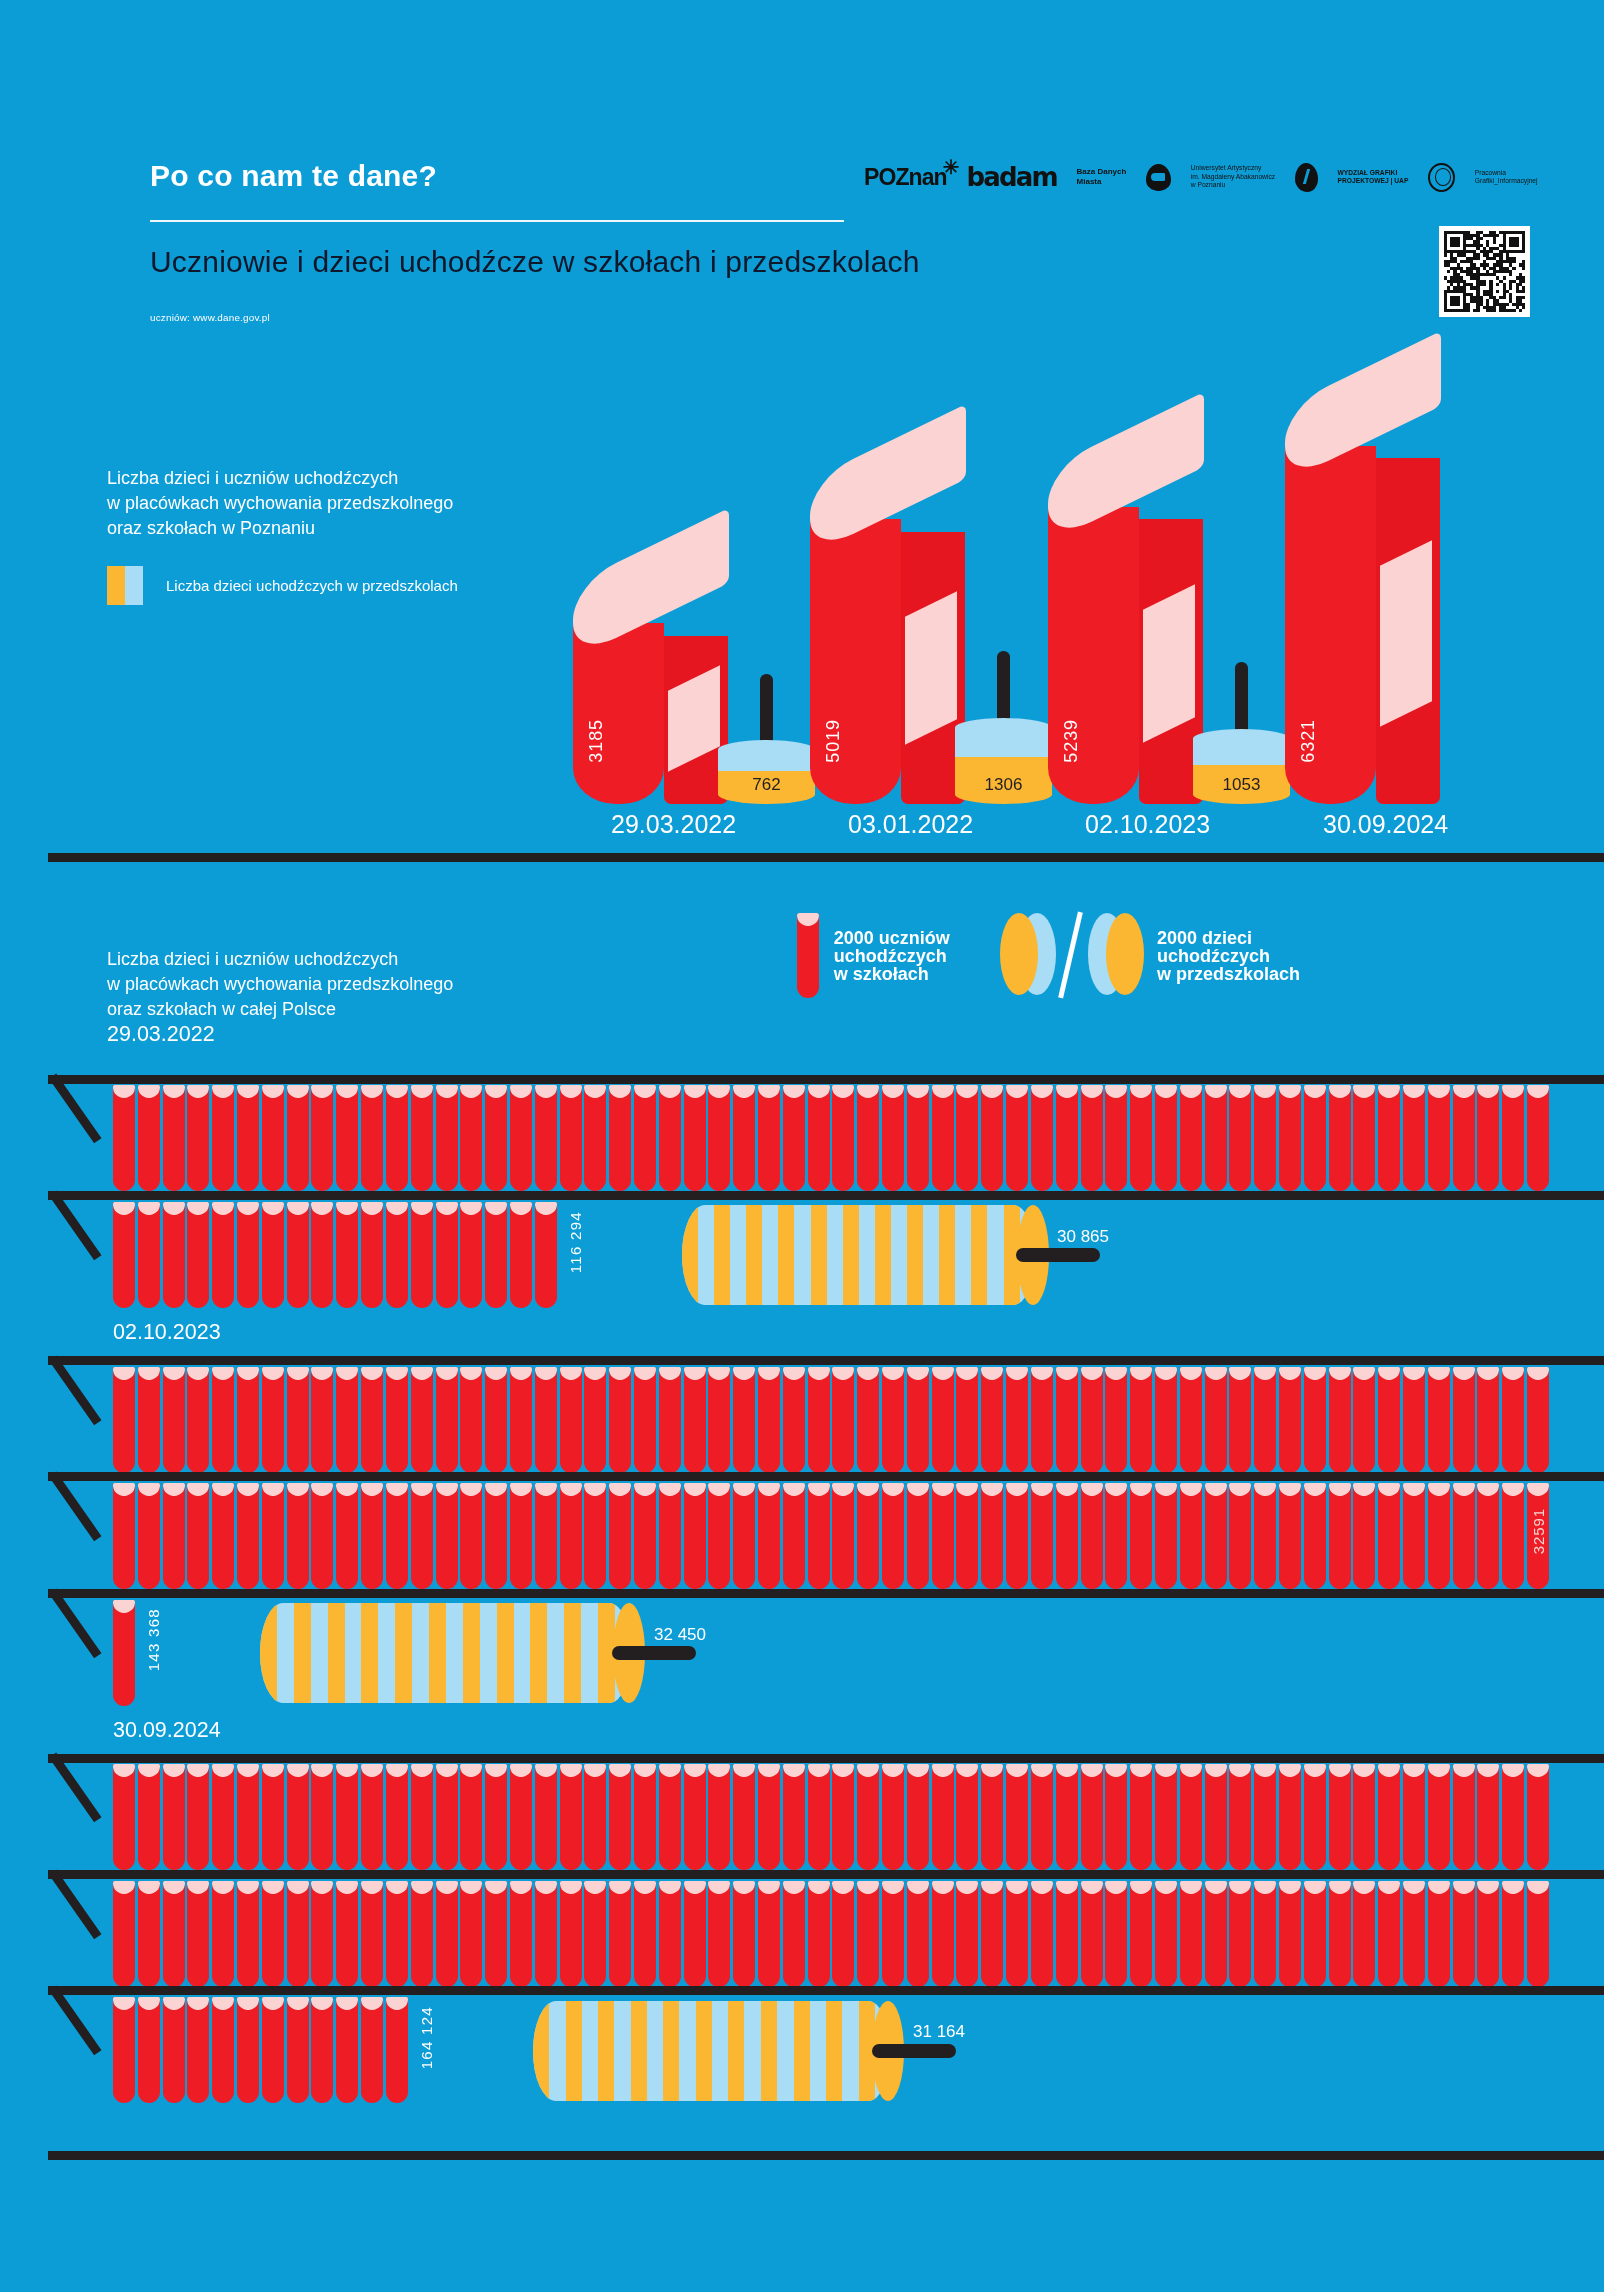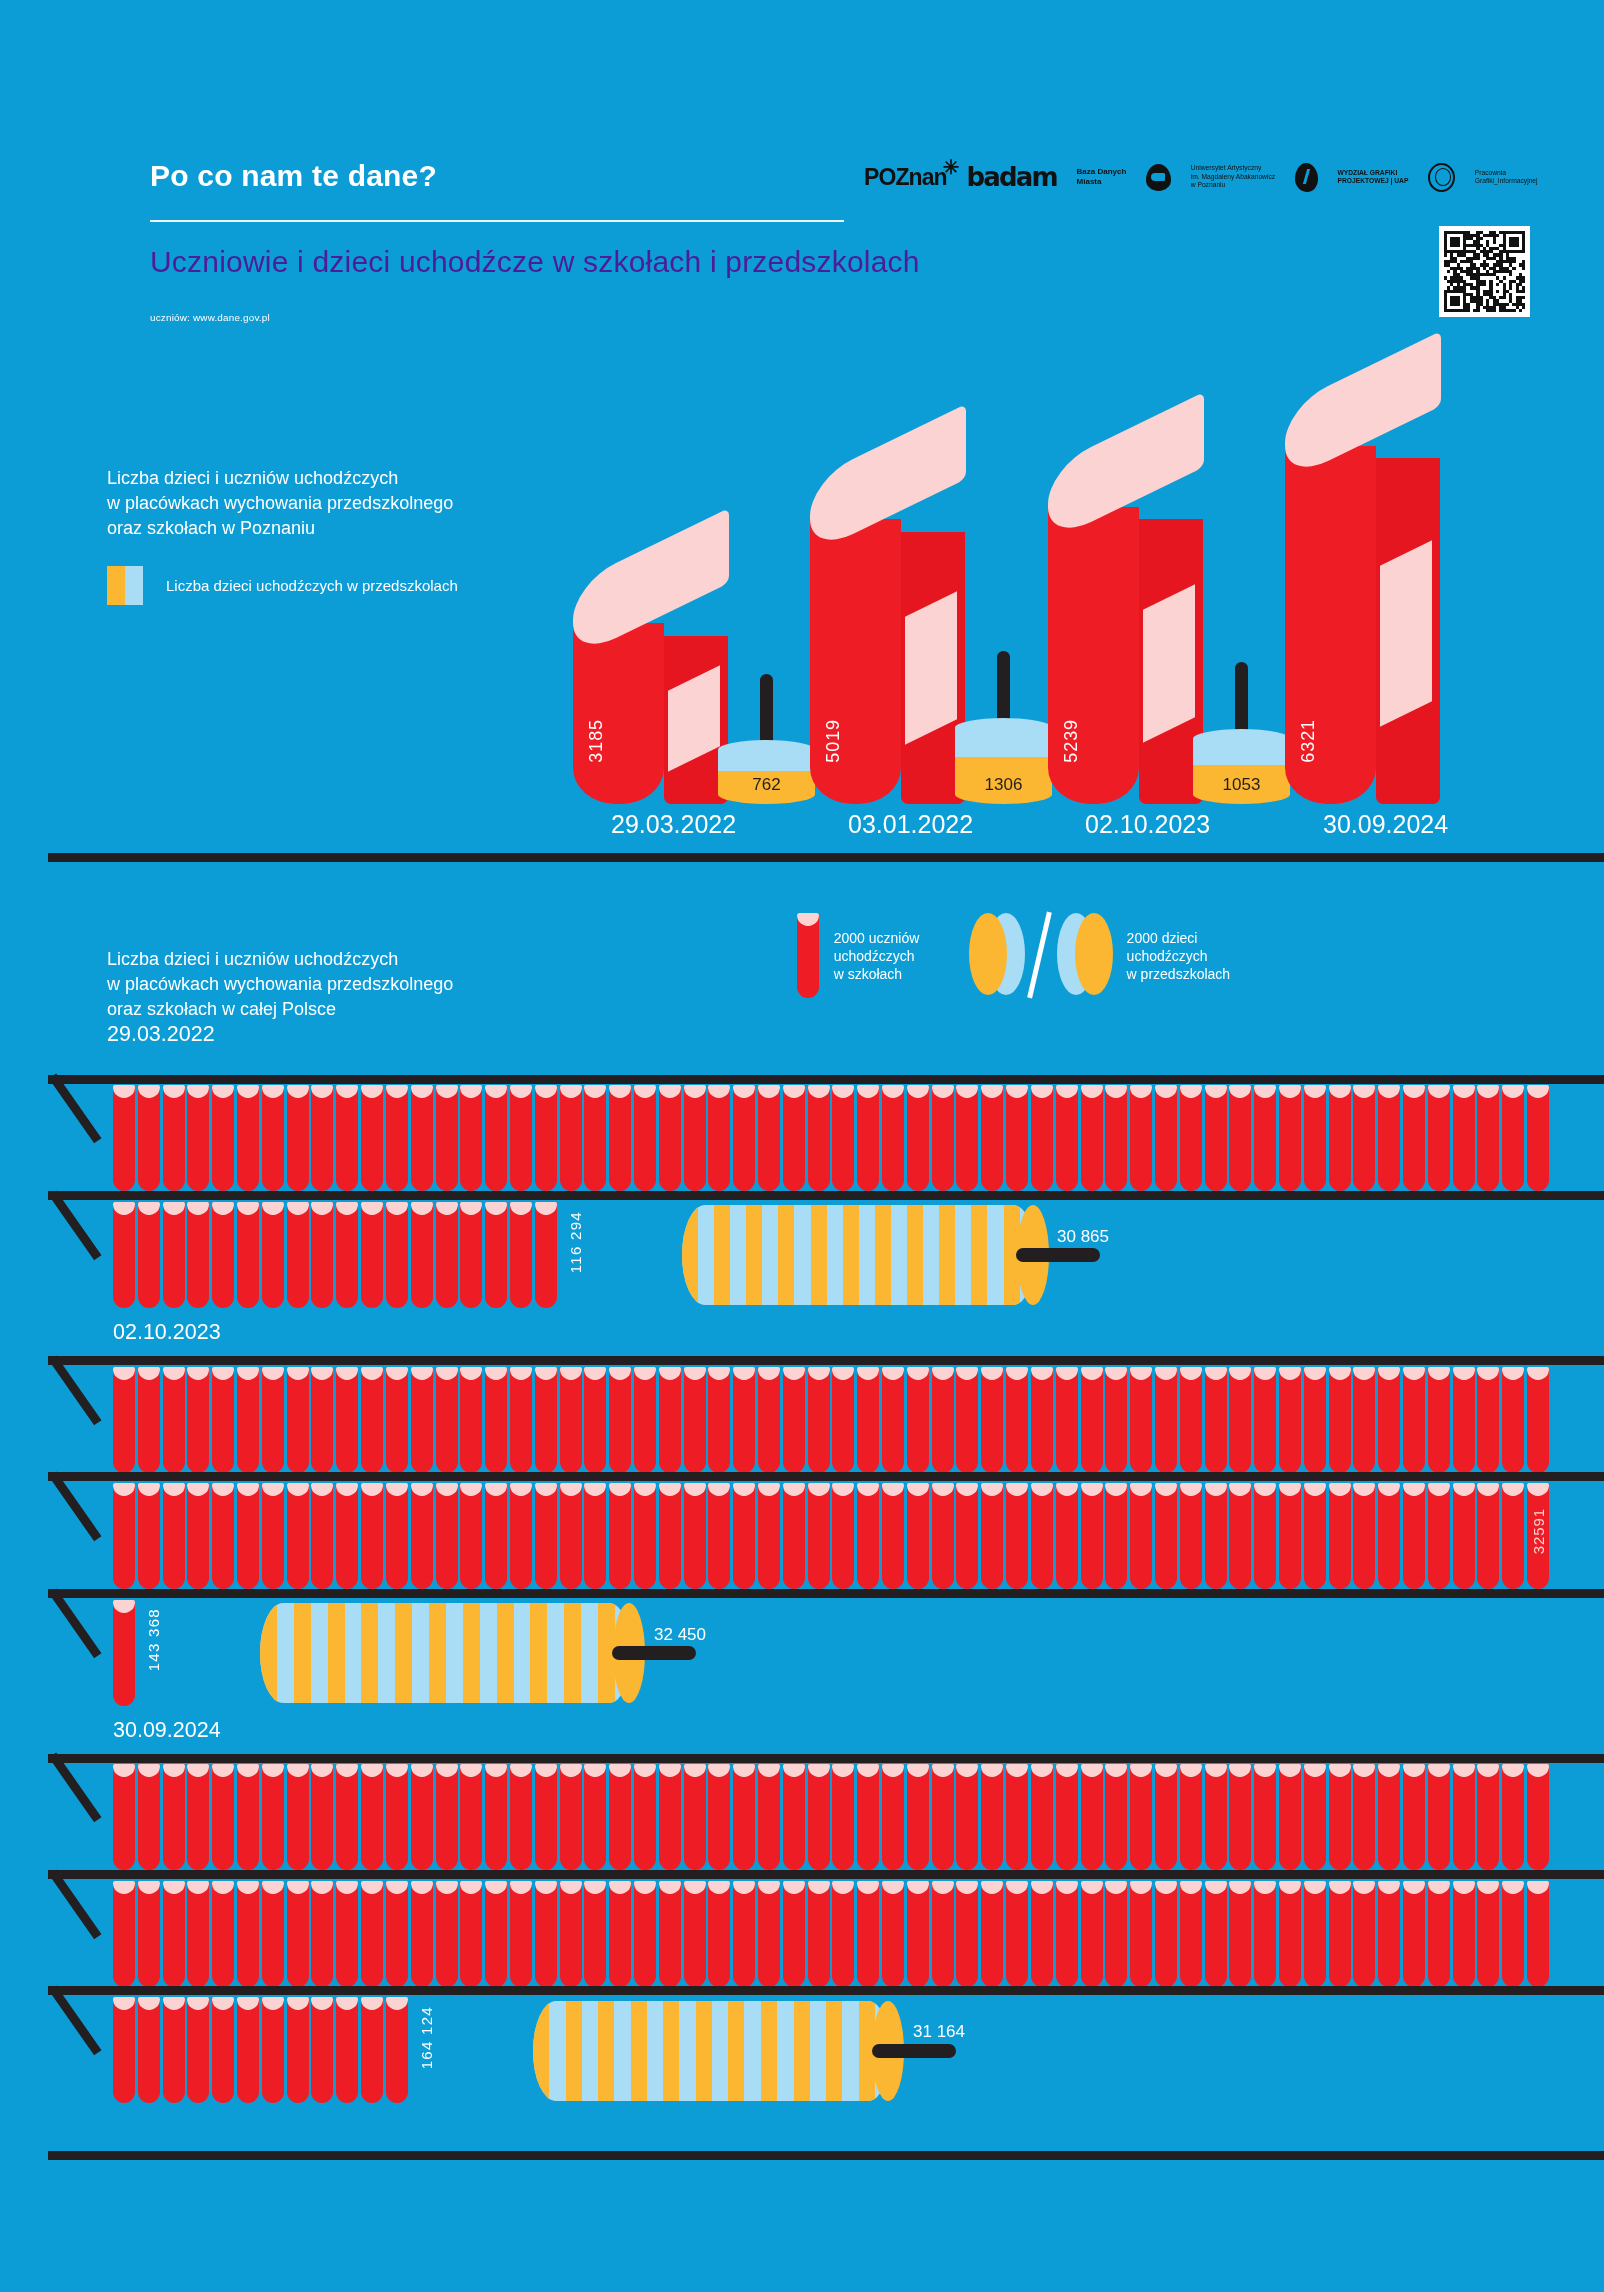--- a/index.html
+++ b/index.html
@@ -18,21 +18,21 @@
   .hdr-title {
     position:absolute; left:150px; top:159px;
     font-size:30px; font-weight:bold; letter-spacing:0.2px; color:#fff;
   }
   .hdr-rule {
     position:absolute; left:150px; top:220px; width:694px; height:1.8px;
     background:#ffffff; opacity:.92;
   }
   .hdr-sub {
     position:absolute; left:150px; top:245px;
-    font-size:30px; font-weight:300; color:#4c1d95; letter-spacing:0.2px;
+    font-size:30px; font-weight:300; color:#0f172a; letter-spacing:0.2px;
   }
   .hdr-source {
     position:absolute; left:150px; top:312px;
     font-size:9.9px; font-weight:300; color:#fff; letter-spacing:0.2px;
   }
 
   
   .logos { position:absolute; left:864px; top:150px; height:54px; display:flex; align-items:center; gap:19.7px; }
   .logo-poznan { font-size:23px; font-weight:bold; color:#111; letter-spacing:-0.9px; position:relative; }
   .logo-poznan .star { position:absolute; top:-8px; right:-11.6px; font-size:19.7px; }
@@ -105,21 +105,21 @@
   .bar-dark { position:absolute; left:48px; width:1557px; height:9px; background:#231f20; }
 
   
   .sec2-desc { position:absolute; left:107px; top:922px; font-size:18px; line-height:25px; font-weight:300; }
   .sec2-date { font-size:21.5px; }
 
   .unitlegend { position:absolute; left:797px; top:913px; display:flex; align-items:flex-start; gap:50px; }
   .ul-item { display:flex; align-items:center; gap:14.3px; }
   .ul-cap { width:22.4px; height:85px; background:#ee1c25; border-radius:2.7px 2.7px 11.6px 11.6px; position:relative; overflow:hidden; }
   .ul-cap:after { content:""; position:absolute; left:0; top:0; width:100%; height:12.5px; background:#fbd3d2; border-radius:0 0 10.7px 10.7px; }
-  .ul-txt { font-size:14px; line-height:18px; font-weight:400; }
+  .ul-txt { font-size:18px; line-height:18px; font-weight:700; }
   .ul-discs { position:relative; width:143px; height:85px; }
   .ul-discs .d { position:absolute; top:0; width:56px; height:82px; }
   .ul-discs .d .o { position:absolute; left:0; top:0; width:38px; height:82px; background:#fbb731; border-radius:50%; }
   .ul-discs .d .c { position:absolute; left:18px; top:0; width:38px; height:82px; background:#a9dcf5; border-radius:50%; }
   .ul-discs .d2 .o { left:18px; }
   .ul-discs .d2 .c { left:0; }
   .ul-discs .slash { position:absolute; left:68px; top:-1.8px; width:4.5px; height:88px; background:#fff; transform:rotate(13deg); }
 
   
   .rail { position:absolute; height:9px; background:#231f20; }

